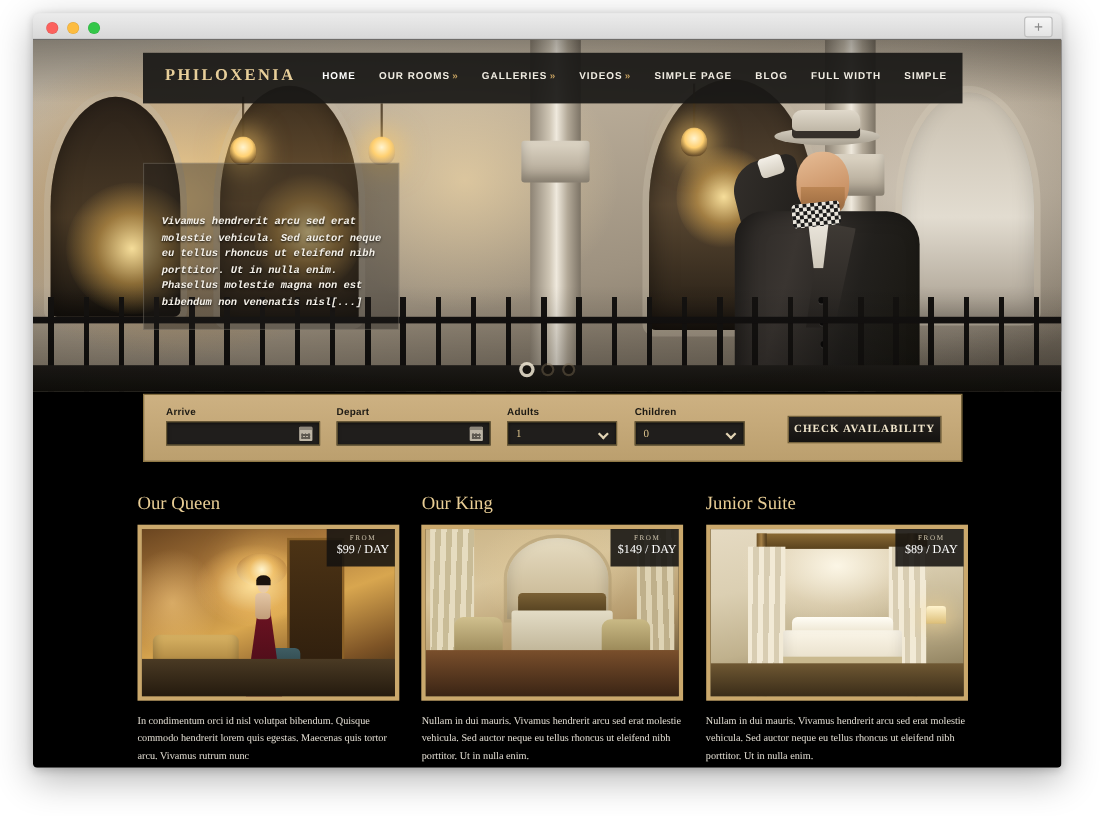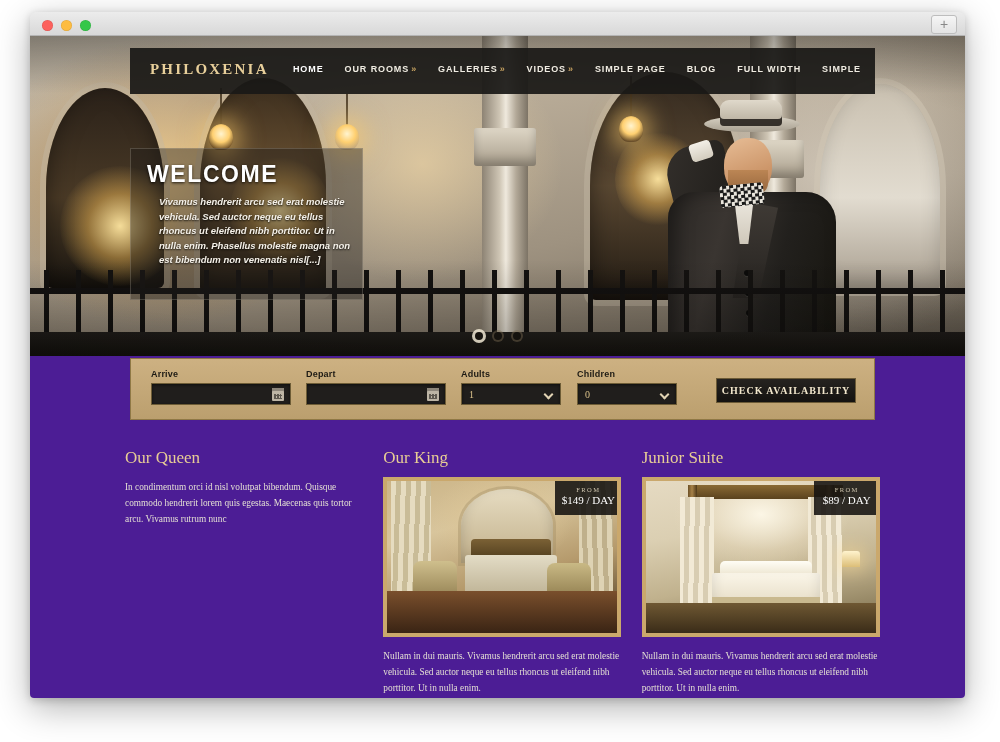--- a/index.html
+++ b/index.html
@@ -39,21 +39,21 @@
     width: 26px; height: 19px;
     background: linear-gradient(#f6f6f6,#e3e3e3);
     border: 1px solid #bdbdbd; border-radius: 3px;
     color: #888; font-size: 14px; line-height: 16px; text-align: center;
   }
 
   
   #viewport {
     position: absolute; left: 0; top: 24px;
     width: 935px; height: 662px;
-    background: #4c1d95;
+    background: #000000;
     overflow: hidden;
   }
 
   
   #hero {
     position: absolute; left:0; top:0;
     width: 935px; height: 320px;
     overflow: hidden;
     background: #2a2622;
   }
@@ -235,23 +235,22 @@
     position:absolute; left: 16px; top: 12px;
     color: #ffffff; font-size: 23px; letter-spacing: 1.6px;
     font-family: "Liberation Sans Narrow","Liberation Sans",sans-serif;
     font-weight: 700;
     text-shadow: 0 1px 3px rgba(0,0,0,.8);
   }
   #welcome-body {
     position:absolute; left: 16px; top: 46px; width: 200px;
     color: #f4f0e8; font-size: 9.5px; line-height: 14.5px;
     font-style: italic; font-weight: 700;
-    font-family: Liberation Sans, sans-serif;
+    font-family: Liberation Mono, monospace;
     text-shadow: 0 1px 2px rgba(0,0,0,.85);
-    margin-left: 12px;
   }
 
   
   #slider-dots {
     position:absolute; left: 0; right: 0; top: 296px;
     display:flex; justify-content:center; gap: 11px; z-index: 11;
   }
   .dot {
     width: 8px; height: 8px; border-radius: 50%;
     background: #15120e; box-shadow: 0 0 0 2px rgba(120,105,80,.45);
@@ -566,21 +565,20 @@
         <span class="navitem">
           <span>FULL WIDTH</span>
         </span>
         <span class="navitem">
           <span>SIMPLE</span>
         </span>
       </nav>
     </div>
 
     <div id="welcome-panel">
-      <div id="welcome-title">WELCOME</div>
       <div id="welcome-body">Vivamus hendrerit arcu sed erat molestie vehicula. Sed auctor neque eu tellus rhoncus ut eleifend nibh porttitor. Ut in nulla enim. Phasellus molestie magna non est bibendum non venenatis nisl[...]</div>
     </div>
 
     <div id="slider-dots">
       <span class="dot active"></span>
       <span class="dot"></span>
       <span class="dot"></span>
     </div>
 
     <div id="booking-bar">
@@ -617,20 +615,37 @@
         </div>
       </div>
 
       <div id="check-availability">CHECK AVAILABILITY</div>
     </div>
 
     <div id="rooms">
 
       <div class="room-card">
         <div class="room-title">Our Queen</div>
+        <div class="room-photo" id="photo-queen">
+          <div class="pq-chandelier"></div>
+          <div class="pq-door"></div>
+          <div class="pq-sofa"></div>
+          <div class="pq-chair"></div>
+          <div class="pq-lady">
+            <div class="pq-lady-gown"></div>
+            <div class="pq-lady-torso"></div>
+            <div class="pq-lady-head"></div>
+            <div class="pq-lady-hair"></div>
+          </div>
+          <div class="pq-rug"></div>
+          <div class="price-badge">
+            <span class="price-from">FROM</span>
+            <span class="price-val">$99 / DAY</span>
+          </div>
+        </div>
         <div class="room-desc">In condimentum orci id nisl volutpat bibendum. Quisque commodo hendrerit lorem quis egestas. Maecenas quis tortor arcu. Vivamus rutrum nunc</div>
       </div>
 
       <div class="room-card">
         <div class="room-title">Our King</div>
         <div class="room-photo" id="photo-king">
           <div class="pk-curtain-l"></div>
           <div class="pk-curtain-r"></div>
           <div class="pk-arch"></div>
           <div class="pk-bed-head"></div>

